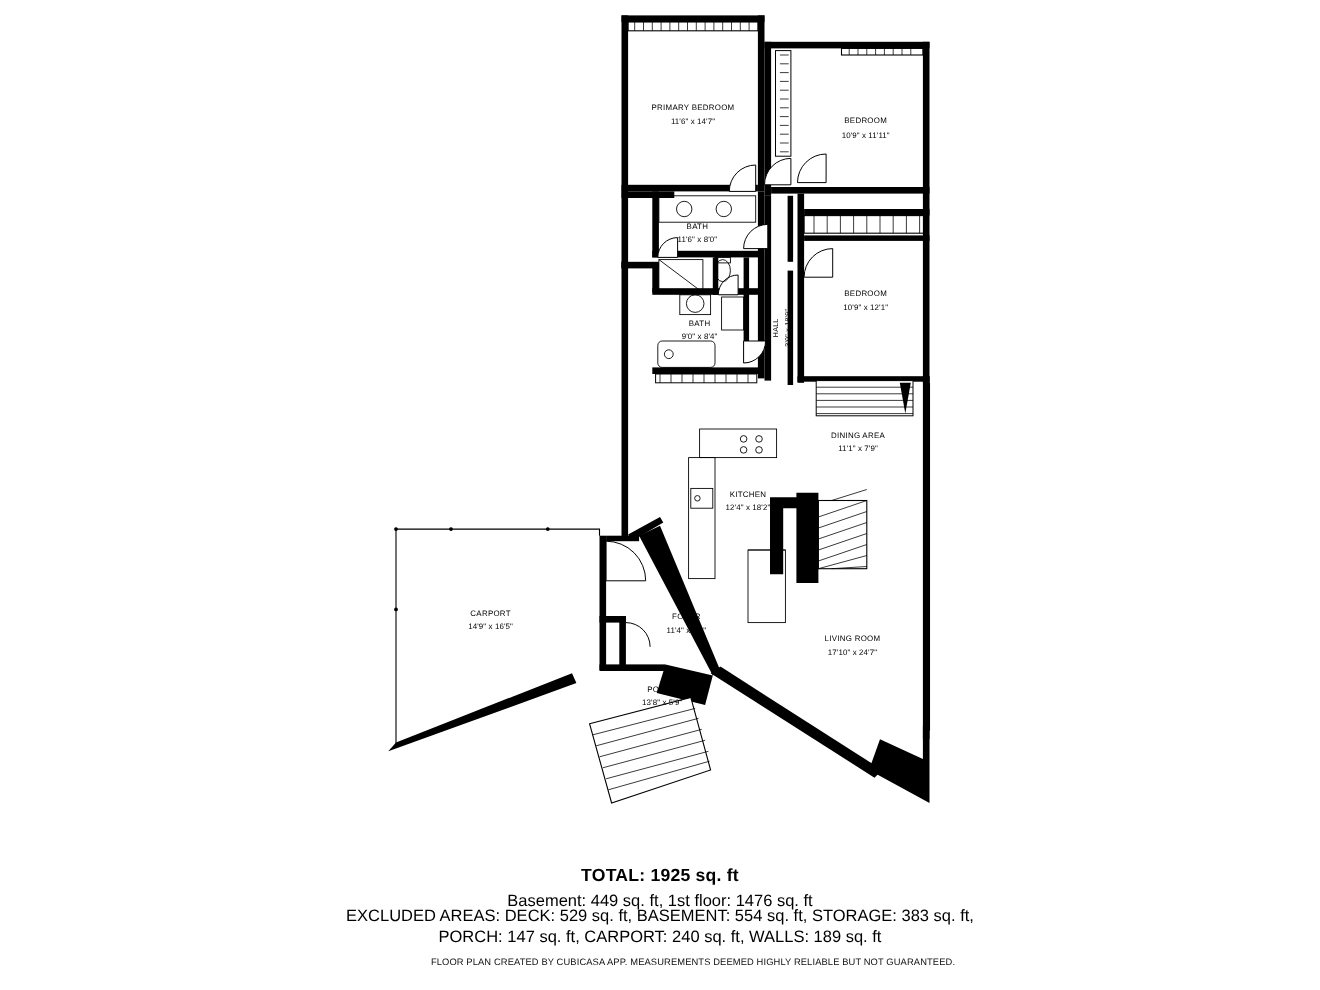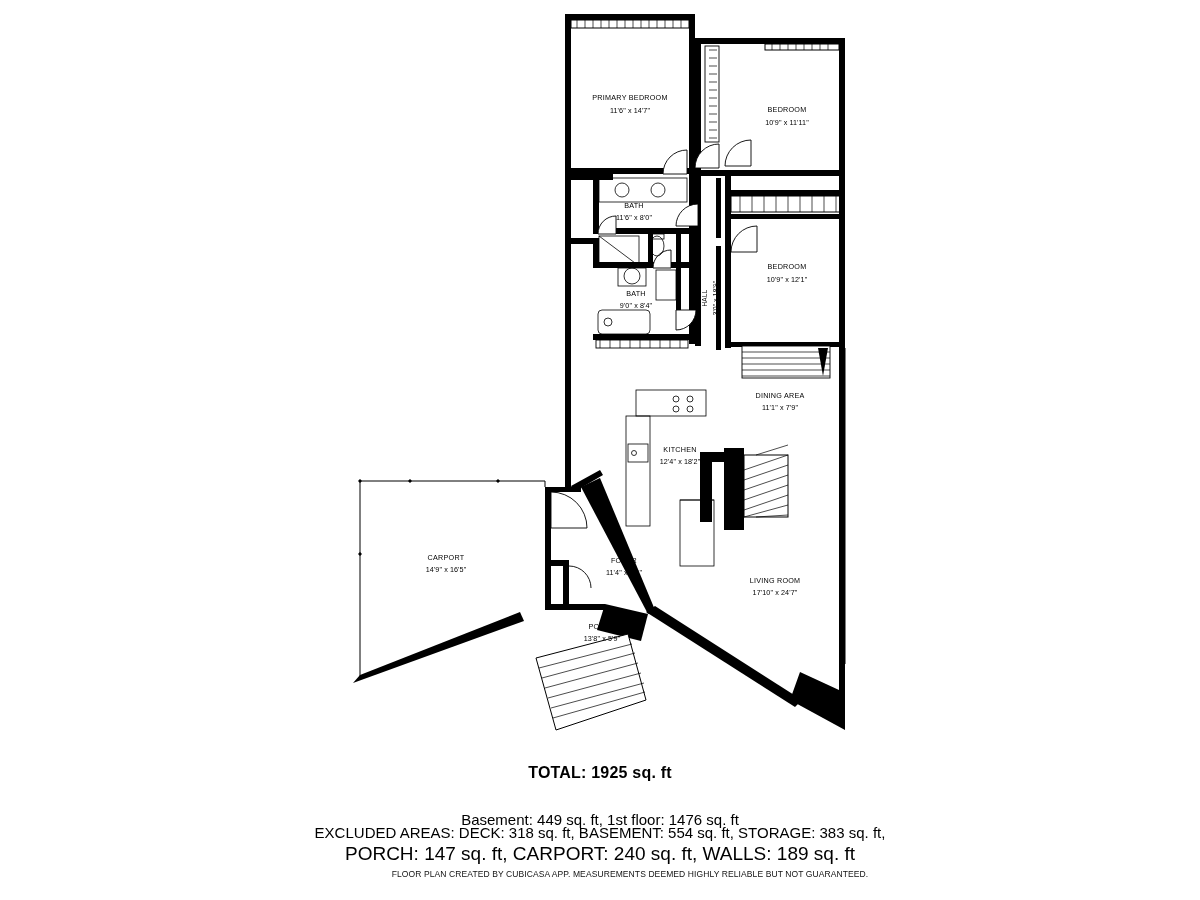--- a/index.html
+++ b/index.html
@@ -22,37 +22,37 @@
     width: 1200px;
     height: 900px;
   }
   .summary {
     position: absolute;
     left: 0;
     width: 1200px;
     text-align: center;
   }
   #summary-total {
-    top: 764px;
+    top: 788px;
     font-size: 16px;
     font-weight: bold;
     letter-spacing: 0.2px;
   }
   #summary-breakdown {
     top: 811px;
     font-size: 15px;
     text-align: center;
   }
   #summary-excluded-1 {
     top: 824px;
     font-size: 15px;
   }
   #summary-excluded-2 {
     top: 843px;
-    font-size: 19px;
+    font-size: 15px;
   }
   #summary-disclaimer {
     top: 869px;
     font-size: 8.5px;
     letter-spacing: 0.1px;
     color: #111111;
     margin-left: 30px;
   }
   svg text {
     font-family: "Liberation Sans", sans-serif;
@@ -357,15 +357,15 @@
     <text class="rm-dim" x="602" y="641">13'8" x 5'9"</text>
 
     <text class="rm-name" x="446" y="560">CARPORT</text>
     <text class="rm-dim" x="446" y="572">14'9" x 16'5"</text>
   </g>
 
 </svg>
 
 <div class="summary" id="summary-total">TOTAL: 1925 sq. ft</div>
 <div class="summary" id="summary-breakdown">Basement: 449 sq. ft, 1st floor: 1476 sq. ft</div>
-<div class="summary" id="summary-excluded-1">EXCLUDED AREAS: DECK: 318 sq. ft, BASEMENT: 554 sq. ft, STORAGE: 383 sq. ft,</div>
+<div class="summary" id="summary-excluded-1">EXCLUDED AREAS: DECK: 529 sq. ft, BASEMENT: 554 sq. ft, STORAGE: 383 sq. ft,</div>
 <div class="summary" id="summary-excluded-2">PORCH: 147 sq. ft, CARPORT: 240 sq. ft, WALLS: 189 sq. ft</div>
 <div class="summary" id="summary-disclaimer">FLOOR PLAN CREATED BY CUBICASA APP. MEASUREMENTS DEEMED HIGHLY RELIABLE BUT NOT GUARANTEED.</div>
 
 </body></html>

